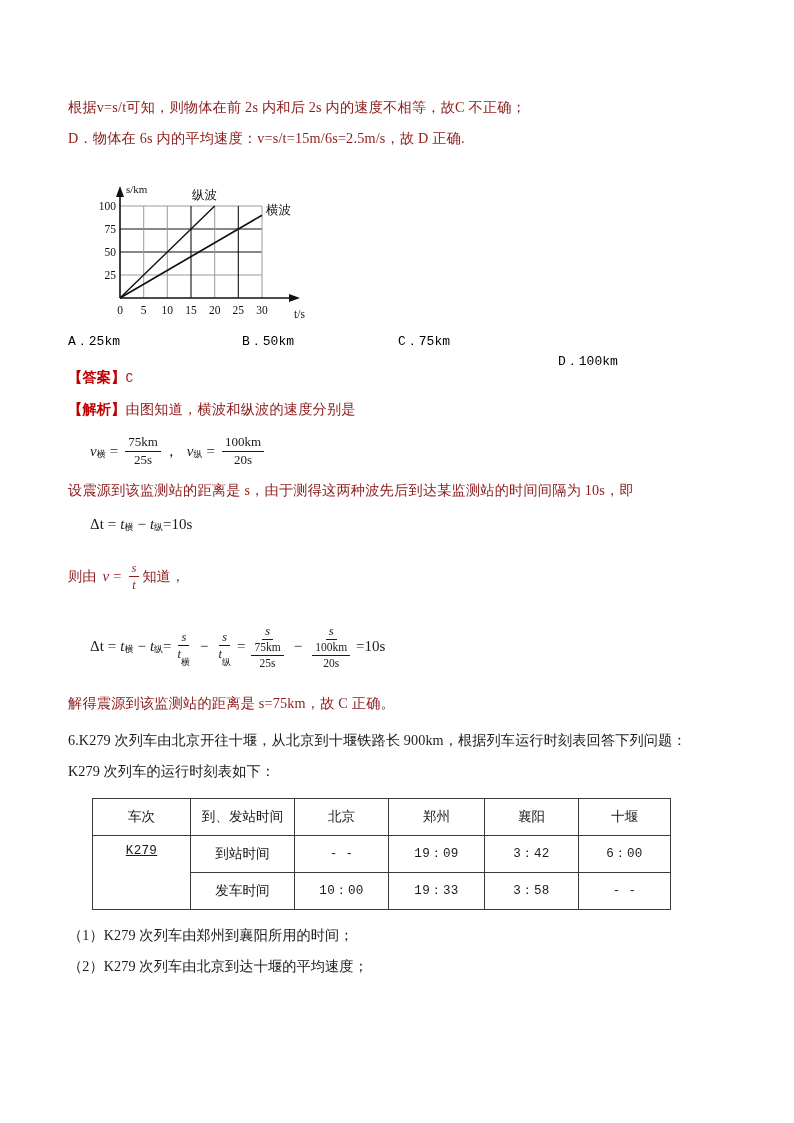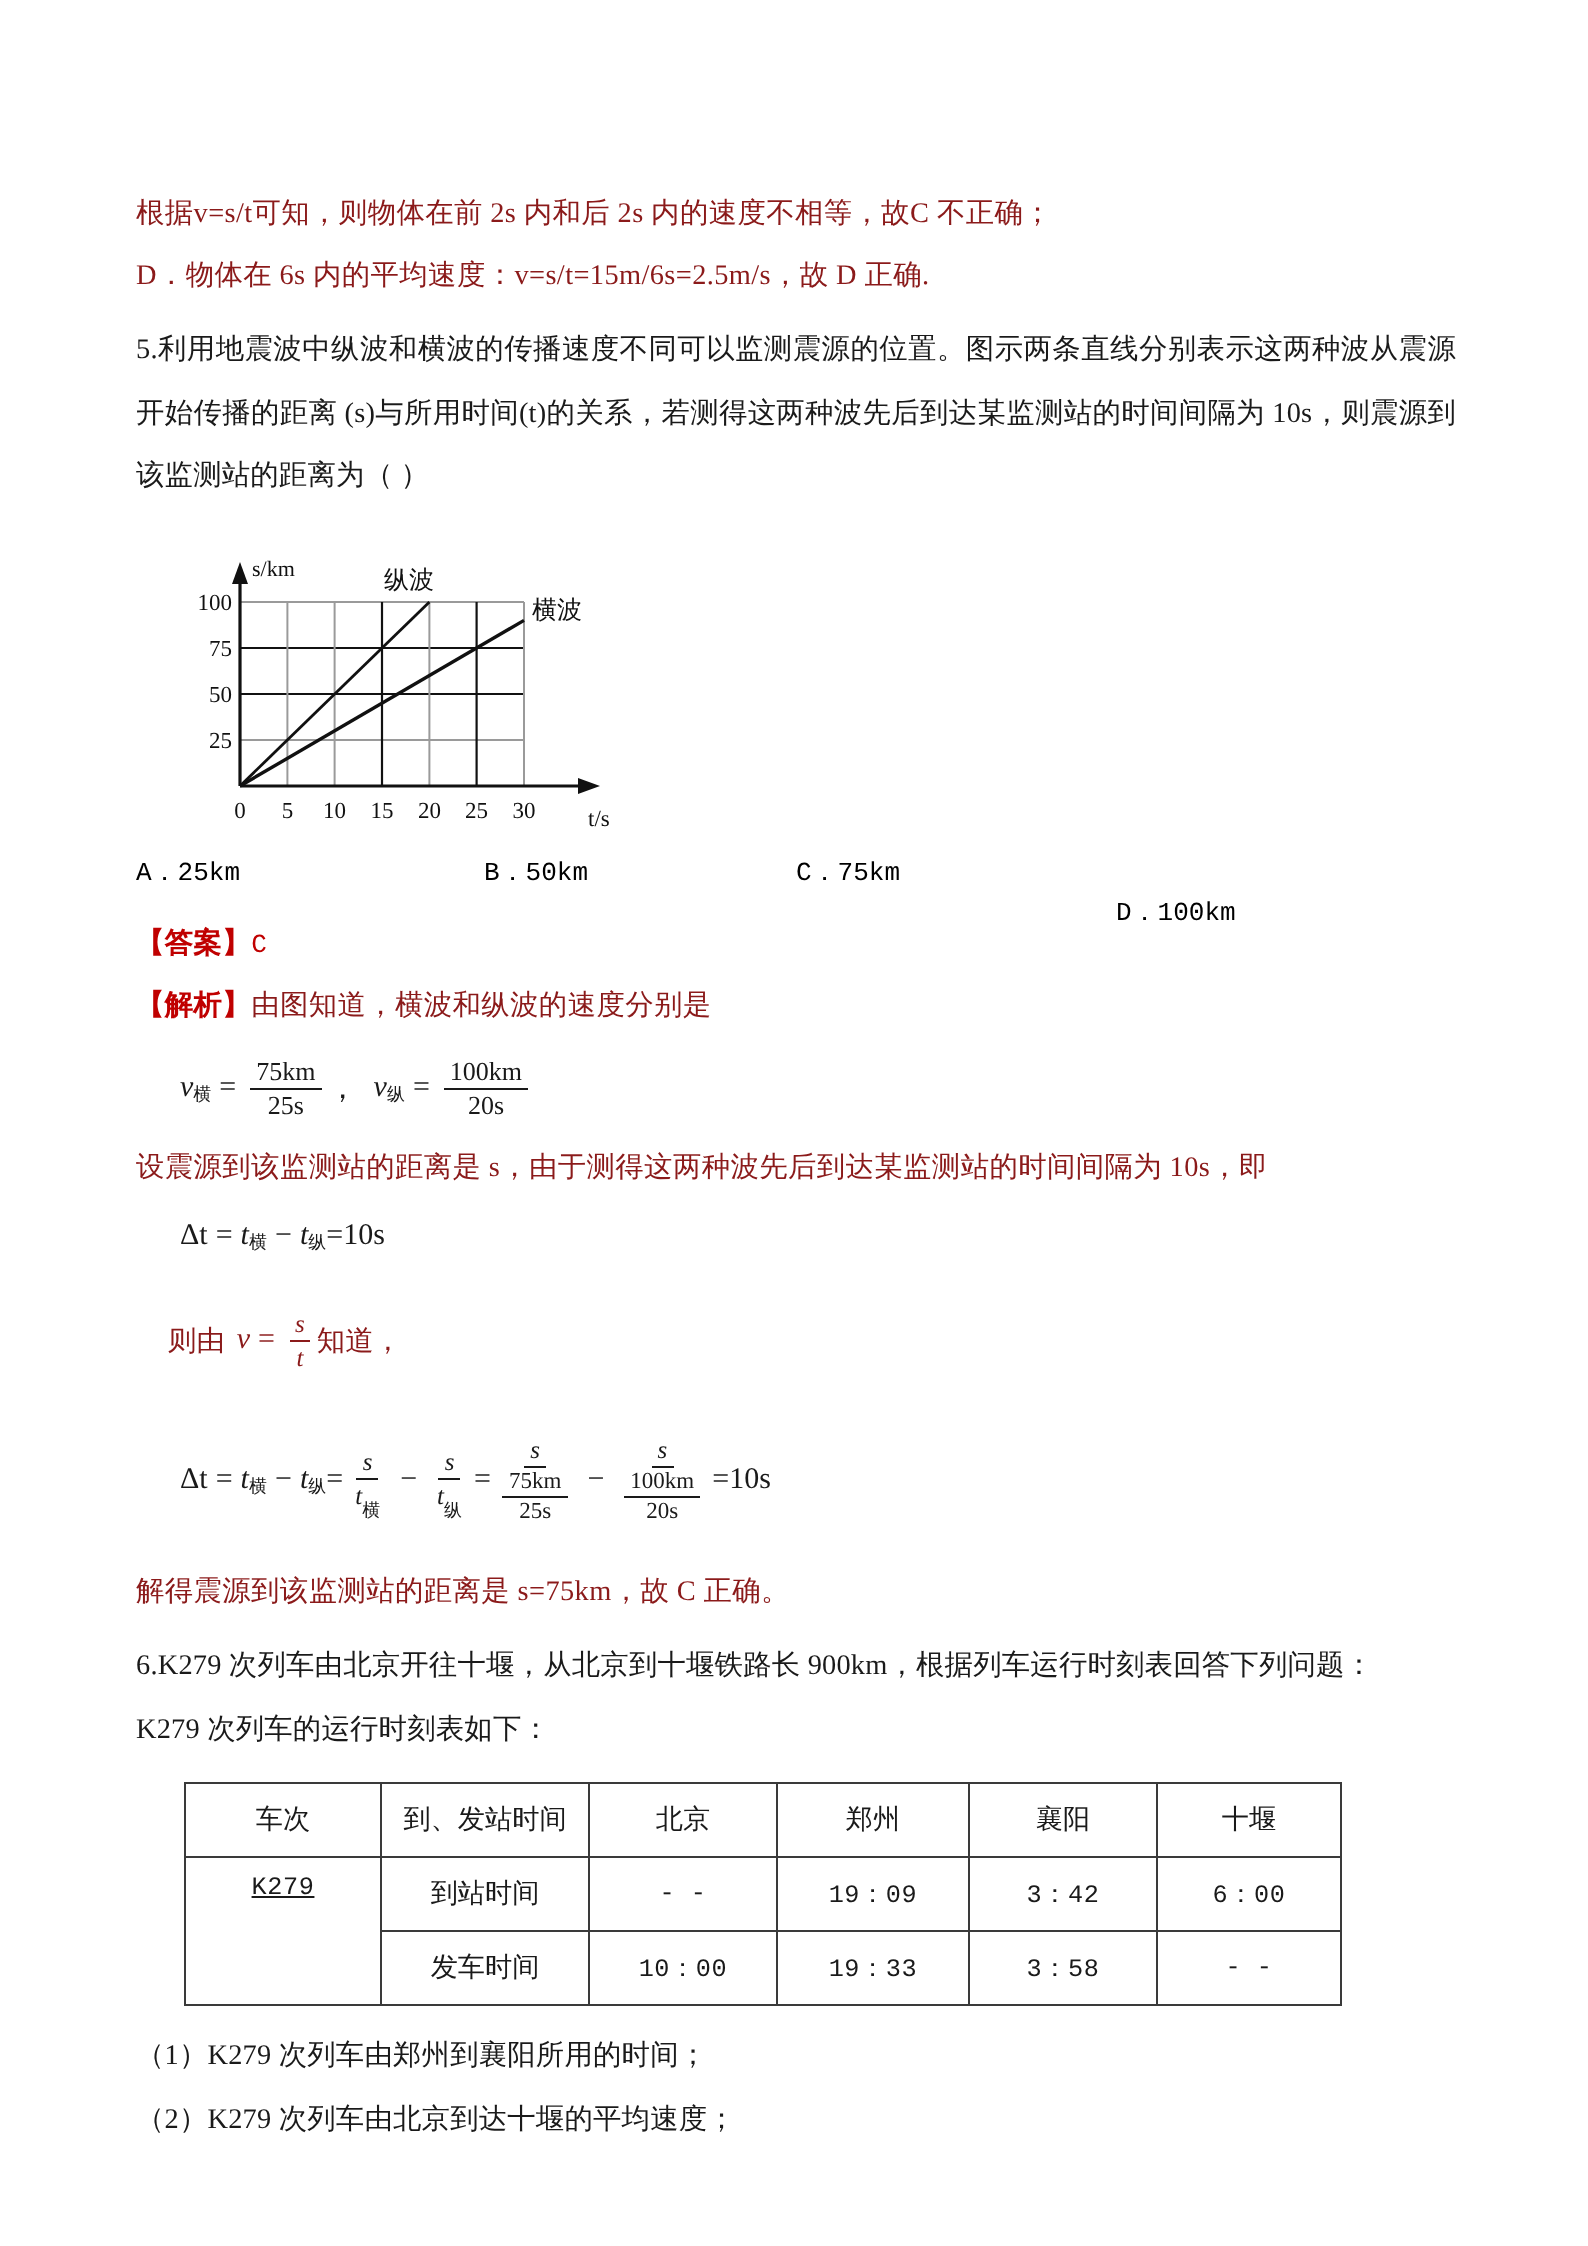--- a/index.html
+++ b/index.html
@@ -152,21 +152,20 @@
 <body>
 
 <div class="page">
   <div class="content">
 
     <div class="line">根据v=s/t可知，则物体在前 2s 内和后 2s 内的速度不相等，故C 不正确；</div>
     <div class="line">D．物体在 6s 内的平均速度：v=s/t=15m/6s=2.5m/s，故 D 正确.</div>
 
     <div class="spacer-6"></div>
 
-    <div class="q-block"><span>5.</span><span>利用地震波中纵波和横波的传播速度不同可以监测震源的位置。图示两条直线分别表示这两种波从震源开始传播的距离 (s)与所用时间(t)的关系，若测得这两种波先后到达某监测站的时间间隔为 10s，则震源到该监测站的距离为（       ）</span></div>
 
     <div class="chart-wrap">
       <svg class="chart-svg" width="300" height="150" viewBox="0 0 300 150">
 
         <g>
 
           <line x1="40" y1="103" x2="182" y2="103" stroke="#9a9a9a" stroke-width="1"></line>
           <line x1="40" y1="80" x2="182" y2="80" stroke="#111111" stroke-width="1.1"></line>
           <line x1="40" y1="57" x2="182" y2="57" stroke="#111111" stroke-width="1.1"></line>
           <line x1="40" y1="34" x2="182" y2="34" stroke="#9a9a9a" stroke-width="1"></line>
@@ -253,21 +252,21 @@
       <span class="mi">t</span>
         <span class="sub">横</span>
       <span class="op">−</span>
       <span class="mi">t</span>
         <span class="sub">纵</span>
       <span>=10s</span>
     </div>
 
     <div class="spacer-10"></div>
 
-    <div class="math-row red" style="margin-left:16px;align-items:center;">
+    <div class="math-row red" style="margin-left:0;align-items:center;">
       <span class="math-text">则由</span>
       <span class="mi" style="margin-left:6px;">v</span>
       <span class="op">=</span>
       <span class="frac tiny">
         <span class="num mi">s</span>
         <span class="den mi">t</span>
       </span>
       <span class="math-text">知道，</span>
     </div>
 

